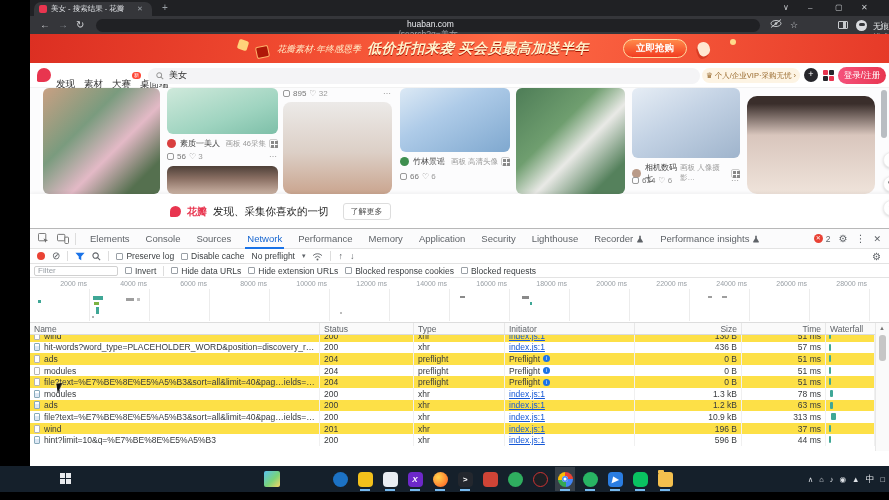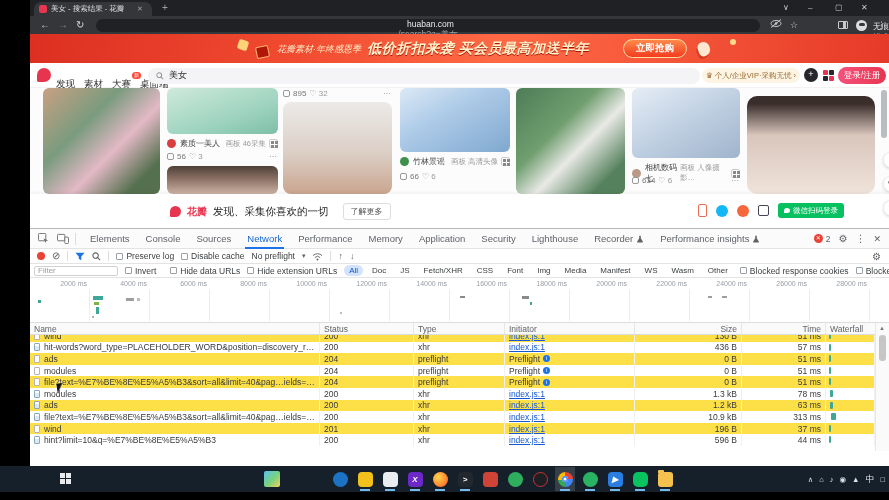--- a/index.html
+++ b/index.html
@@ -340,30 +340,20 @@
 
       <div class="pimg g7" style="left:717px;top:8px;width:128px;height:98px;border-radius:10px"></div>
 
       <div class="strip">
         <div class="brandrow">
           <span class="brandmark"></span>
           <span class="brandname">花瓣</span>
           <span class="sloganTxt">发现、采集你喜欢的一切</span>
           <span class="learn">了解更多</span>
         </div>
-        <div class="loginicons">
-          <span class="li-phone"></span>
-          <span class="li-qq"></span>
-          <span class="li-wb"></span>
-          <span class="li-sq"></span>
-          <span class="wxbtn">
-              <span class="wxdot"></span>
-              <span>微信扫码登录</span>
-            </span>
-        </div>
       </div>
     </div>
 
     <span class="fab" style="top:152px">↑</span>
     <span class="fab" style="top:176px">✎</span>
     <span class="fab" style="top:200px">?</span>
     <span class="pagescroll" style="top:90px"></span>
 
     <div class="devtools">
       <div class="dtabs">
@@ -486,35 +476,20 @@
             <span>Invert</span>
           </span>
         <span class="vsep"></span>
         <span class="cbrow">
             <span class="cb"></span>
             <span>Hide data URLs</span>
           </span>
         <span class="cbrow">
             <span class="cb"></span>
             <span>Hide extension URLs</span>
-          </span>
-        <span class="pills">
-
-        <span class="pill active">All</span>
-            <span class="pill">Doc</span>
-            <span class="pill">JS</span>
-            <span class="pill">Fetch/XHR</span>
-            <span class="pill">CSS</span>
-            <span class="pill">Font</span>
-            <span class="pill">Img</span>
-            <span class="pill">Media</span>
-            <span class="pill">Manifest</span>
-            <span class="pill">WS</span>
-            <span class="pill">Wasm</span>
-            <span class="pill">Other</span>
           </span>
         <span class="cbrow">
             <span class="cb"></span>
             <span>Blocked response cookies</span>
           </span>
         <span class="cbrow">
             <span class="cb"></span>
             <span>Blocked requests</span>
           </span>
 

